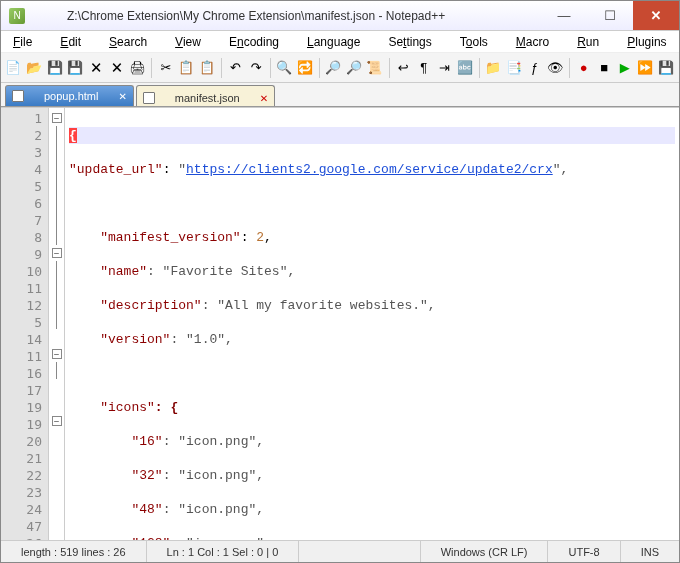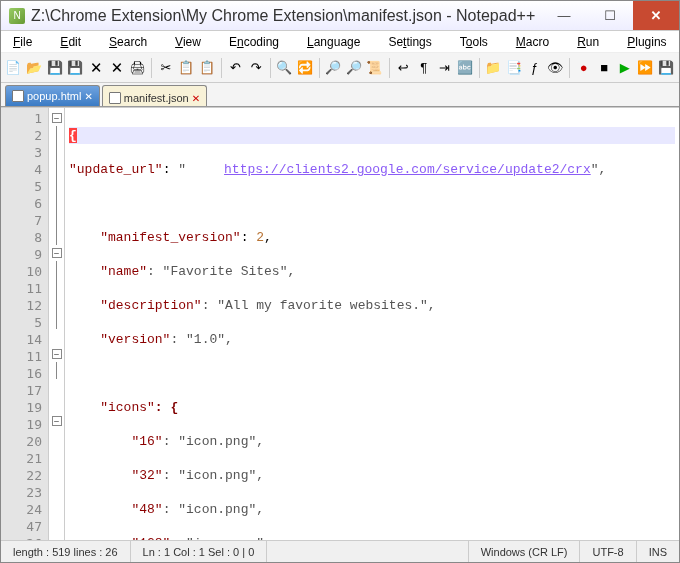--- a/index.html
+++ b/index.html
@@ -1,49 +1,49 @@
 <!DOCTYPE html>
 <html><head>
 <meta charset="utf-8">
 <style>
 * { box-sizing: border-box; margin: 0; padding: 0; }
 body { font-family: "Segoe UI", Tahoma, sans-serif; font-size: 12px; background: #fff; width: 680px; height: 563px; overflow: hidden; border: 1px solid #888; }
 .titlebar { height: 30px; background: linear-gradient(#fff, #eef); display: flex; align-items: center; padding: 0 0 0 8px; border-bottom: 1px solid #ccc; }
 .titlebar .appicon { width: 16px; height: 16px; background: linear-gradient(135deg,#9c6,#693); border-radius:2px; margin-right: 6px; display:flex;align-items:center;justify-content:center;color:#fff;font-size:10px;}
-.titlebar .title { flex: 1; color: #333; font-size: 16px; }
+.titlebar .title { flex: 1; color: #333; font-size: 12px; margin-left: 36px; }
 .titlebar .winbtns { display: flex; height: 100%; }
 .titlebar .winbtn { width: 46px; display:flex; align-items:center; justify-content:center; color:#444; font-size: 13px; }
 .titlebar .winbtn.close { background: #c84a31; color:#fff; font-weight:bold; }
 .menubar { height: 22px; display:flex; align-items:center; padding: 0 6px; gap: 16px; background:#fff; border-bottom:1px solid #eee;}
 .menubar .menuitem { padding: 2px 6px; cursor: default; }
 .menubar .menuitem u { text-decoration: underline; }
 .menubar .x { margin-left:auto; padding: 2px 10px; }
 .toolbar { height: 30px; background:#f4f4f4; border-bottom:1px solid #ccc; display:flex; align-items:center; padding:0 4px; gap:3px; }
 .tbtn { width:22px; height:22px; display:flex; align-items:center; justify-content:center; font-size:13px; border-radius:2px; }
 .tsep { width:1px; height:20px; background:#ccc; margin:0 2px; }
 .tabbar { height: 24px; background:#f4f4f4; border-bottom:1px solid #999; display:flex; align-items:flex-end; padding:0 4px; gap:2px; }
-.tab { height:21px; padding:2px 6px; display:flex; align-items:center; gap:3px; font-size:11px; border:1px solid #888; border-bottom:none; border-radius:3px 3px 0 0; }
+.tab { height:21px; padding:2px 6px; display:flex; align-items:center; gap:20px; font-size:11px; border:1px solid #888; border-bottom:none; border-radius:3px 3px 0 0; }
 .tab.inactive { background: linear-gradient(#6fa3e0,#3b7bc4); color:#fff; }
 .tab.active { background:#f8f2d8; color:#333;align-items:flex-end; }
 .tab .ficon { width:12px;height:12px;background:#fff;border:1px solid #777;border-radius:1px;}
 .tab .close { font-size:10px; }
 .editor { display:flex; height: calc(100% - 30px - 22px - 30px - 24px - 22px); background:#fff; overflow:hidden; border-top:1px solid #ccc;}
 .gutter { width:48px; background:#e4e4e4; text-align:right; padding:2px 6px 2px 2px; color:#888; font-family:Consolas,monospace; font-size:13px; line-height:17px; border-right:1px solid #ccc;}
 .fold { width:16px; background:#fff; border-right:1px solid #ccc; font-family:Consolas,monospace; font-size:11px; line-height:17px; padding-top:2px; text-align:center; color:#888;}
 .fold .box { width:10px;height:10px;border:1px solid #888;margin:3px auto;font-size:9px;line-height:8px;color:#555;}
 .code { flex:1; padding:2px 4px; font-family:Consolas,"Courier New",monospace; font-size:13px; line-height:17px; white-space:pre; overflow:auto;}
 .code .line.hl { background:#e8e8ff; }
 .br { color:#800000; font-weight:bold; }
 .hl .br { background:#ff4040; color:#fff; }
 .key { color:#8b0000; }
 .str { color:#555; }
 .num { color:#b87333; }
-.url { color:#8b5cf6; text-decoration:underline;margin-left:38px; }
+.url { color:#1d4ed8; text-decoration:underline; }
 .statusbar { height:22px; background:#f0f0f0; border-top:1px solid #ccc; display:flex; align-items:center; font-size:11px; color:#333; }
-.statusbar .cell { padding:0 12px; border-right:1px solid #ccc; height:100%; display:flex; align-items:center;}
+.statusbar .cell { padding:0 20px; border-right:1px solid #ccc; height:100%; display:flex; align-items:center;}
 .statusbar .spacer { flex:1; border-right:1px solid #ccc; height:100%;}
 </style>
 </head>
 <body>
 
 <div class="titlebar">
   <div class="appicon">N</div>
   <div class="title">Z:\Chrome Extension\My Chrome Extension\manifest.json - Notepad++</div>
   <div class="winbtns">
     <div class="winbtn">—</div>

